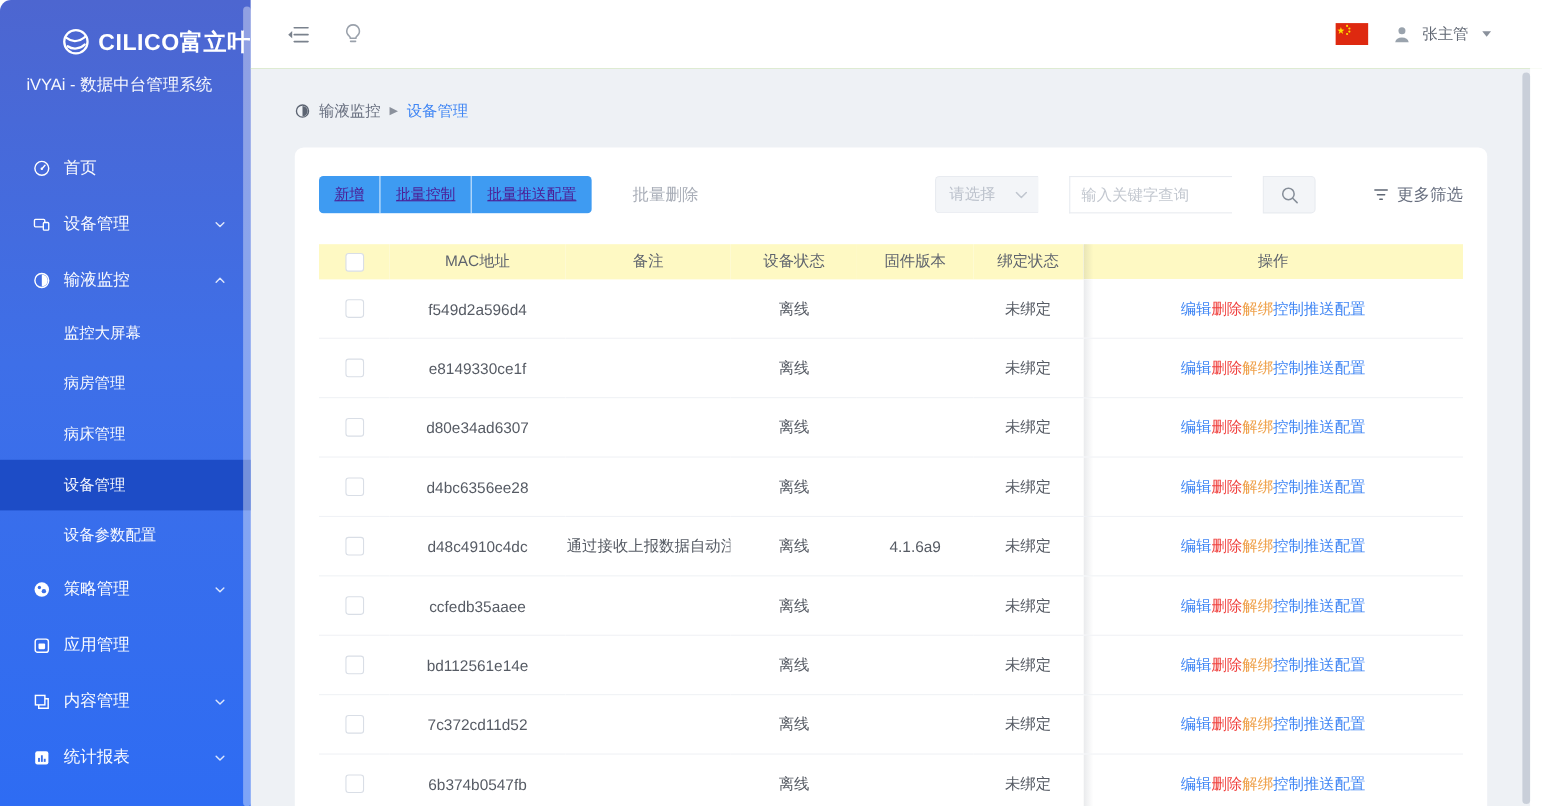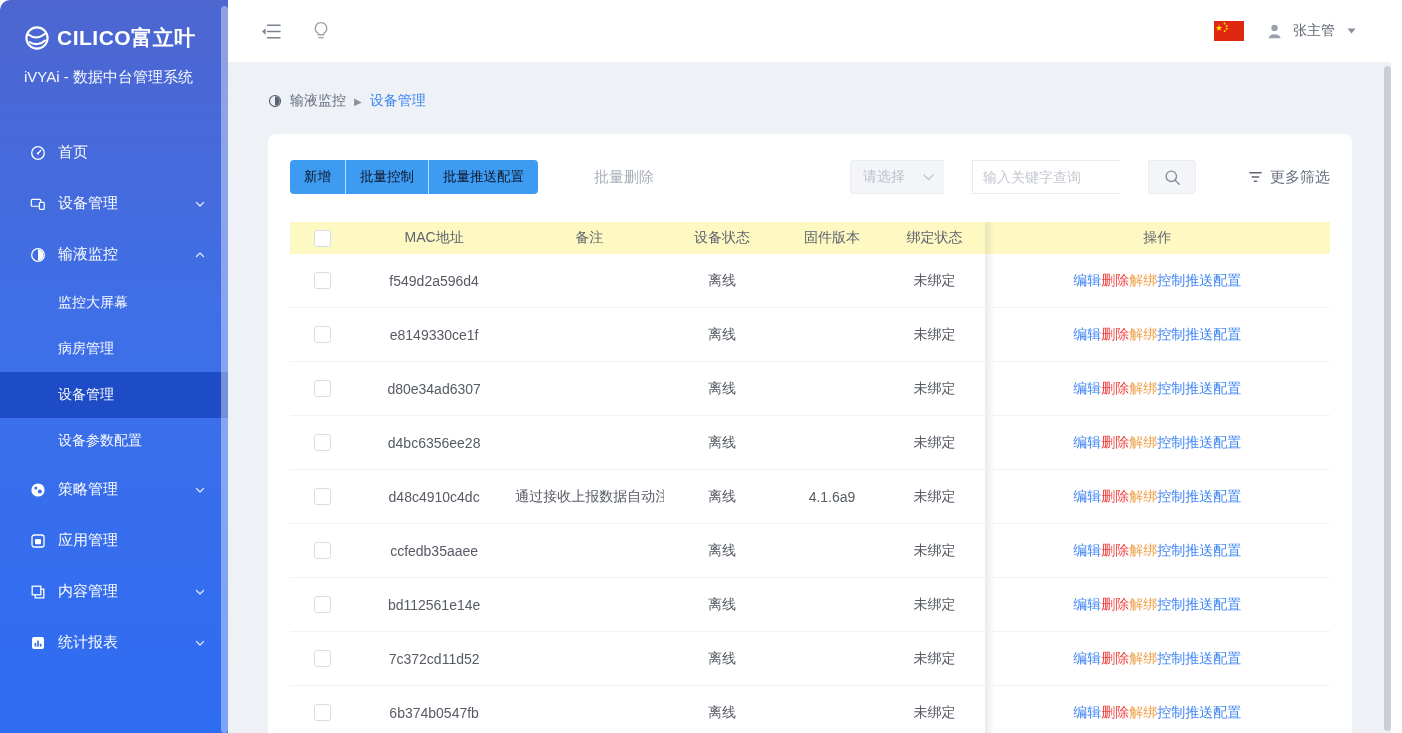--- a/index.html
+++ b/index.html
@@ -5,21 +5,21 @@
   html,body{margin:0;padding:0;background:#fff;}
   .page{position:relative;width:1402px;height:733px;overflow:hidden;background:#fff;
         font-family:"Liberation Sans","DejaVu Sans",sans-serif;-webkit-font-smoothing:antialiased;}
 
   
   .sidebar{position:absolute;left:0;top:0;width:228px;height:733px;
            background:linear-gradient(180deg,var(--sidebar-top,#4d66d0) 0%,#3e6fe8 45%,var(--sidebar-bottom,#2e6cf3) 100%);
            border-top-left-radius:10px;color:#fff;overflow:hidden;}
   .sidebar-scrollbar{position:absolute;right:0;top:6px;bottom:0;width:7px;background:rgba(255,255,255,.38);border-radius:4px;}
   .brand{padding:24px 0 0 24px;}
-  .brand-row{display:flex;align-items:center;gap:7px;}
+  .brand-row{display:flex;align-items:center;gap:7px;justify-content:flex-end;}
   .brand-name{font-size:21px;font-weight:bold;letter-spacing:.5px;white-space:nowrap;}
   .brand-sub{margin-top:16px;font-size:15px;color:rgba(255,255,255,.96);white-space:nowrap;}
   .menu{margin-top:40px;}
   .menu-item{display:flex;align-items:center;height:51px;padding:0 22px 0 30px;font-size:15px;cursor:pointer;}
   .menu-item .mi-icon{width:16px;height:16px;margin-right:12px;display:inline-flex;}
   .menu-item .mi-label{flex:1;color:rgba(255,255,255,.97);}
   .menu-item .mi-chevron{display:inline-flex;opacity:.9;}
   .menu-child{display:flex;align-items:center;height:46px;padding-left:58px;font-size:14px;color:rgba(255,255,255,.96);cursor:pointer;}
   .menu-child.active{background:var(--sidebar-active,#1d4cc6);}
 
@@ -34,24 +34,24 @@
 
   
   .content{position:absolute;left:228px;top:62px;right:0;bottom:0;background:var(--page-bg,#eef1f5);}
   .breadcrumb{display:flex;align-items:center;gap:8px;padding:30px 0 0 40px;font-size:14px;color:#697080;}
   .bc-sep{font-size:10px;color:#8b919c;}
   .bc-current{color:var(--link,#4086f4);cursor:pointer;text-decoration:none;}
 
   .card{margin:24px 50px 0 40px;background:#fff;border-radius:8px;height:640px;padding:26px 22px 0 22px;box-sizing:border-box;}
   .toolbar{display:flex;align-items:center;}
   .btn-group{display:inline-flex;border-radius:4px;overflow:hidden;}
-  .btn-group .grp-btn{background:var(--primary,#3e9bf2);color:#0f172a;font-size:13.5px;border:none;height:34px;
-                      padding:0 14px;cursor:pointer;font-family:inherit;}
+  .btn-group .grp-btn{background:var(--primary,#3e9bf2);color:#4c1d95;font-size:13.5px;border:none;height:34px;
+                      padding:0 14px;cursor:pointer;font-family:inherit;text-decoration:underline;}
   .btn-group .grp-btn + .grp-btn{border-left:1px solid rgba(255,255,255,.65);}
-  .batch-del{margin-left:56px;font-size:15px;color:#a9aeb8;cursor:pointer;}
+  .batch-del{margin-left:37px;font-size:15px;color:#a9aeb8;cursor:pointer;}
   .toolbar-right{margin-left:auto;display:flex;align-items:center;gap:28px;}
   .select{display:flex;align-items:center;justify-content:space-between;width:94px;height:34px;box-sizing:border-box;
           background:#f3f5f8;border:1px solid #e8ebf0;border-right:none;border-radius:4px 0 0 4px;
           padding:0 10px 0 12px;font-size:14px;color:#bcc2cc;cursor:pointer;}
   .search-input{width:148px;height:34px;box-sizing:border-box;border:1px solid #e8ebf0;border-right:none;
                 padding:16px 10px;font-size:14px;color:#444;outline:none;font-family:inherit;}
   .search-input::placeholder{color:#c3c8d0;}
   .search-btn{width:48px;height:34px;box-sizing:border-box;background:#f3f5f8;border:1px solid #e8ebf0;
               border-radius:0 4px 4px 0;display:flex;align-items:center;justify-content:center;cursor:pointer;}
   .more-filter{display:flex;align-items:center;gap:7px;margin-left:24px;font-size:15px;color:#697080;cursor:pointer;}
@@ -131,20 +131,21 @@
           </span>
           <span class="mi-label">输液监控</span>
           <span class="mi-chevron">
             <svg width="12" height="12" viewBox="0 0 12 12">
               <path d="M2.5 7.5 L6 4 L9.5 7.5" fill="none" stroke="rgba(255,255,255,.92)" stroke-width="1.3" stroke-linecap="round" stroke-linejoin="round"></path>
             </svg>
           </span>
         </div>
         <div class="menu-child">监控大屏幕</div>
         <div class="menu-child">病房管理</div>
+        <div class="menu-child">病床管理</div>
         <div class="menu-child active">设备管理</div>
         <div class="menu-child">设备参数配置</div>
         <div class="menu-item">
           <span class="mi-icon">
             <svg width="16" height="16" viewBox="0 0 16 16">
               <circle cx="8" cy="8" r="6.6" fill="#fff"></circle>
               <circle cx="5.8" cy="6.1" r="1.5" fill="#3b6fe6"></circle>
               <circle cx="9.9" cy="9.4" r="2" fill="#3b6fe6"></circle>
             </svg>
           </span>

